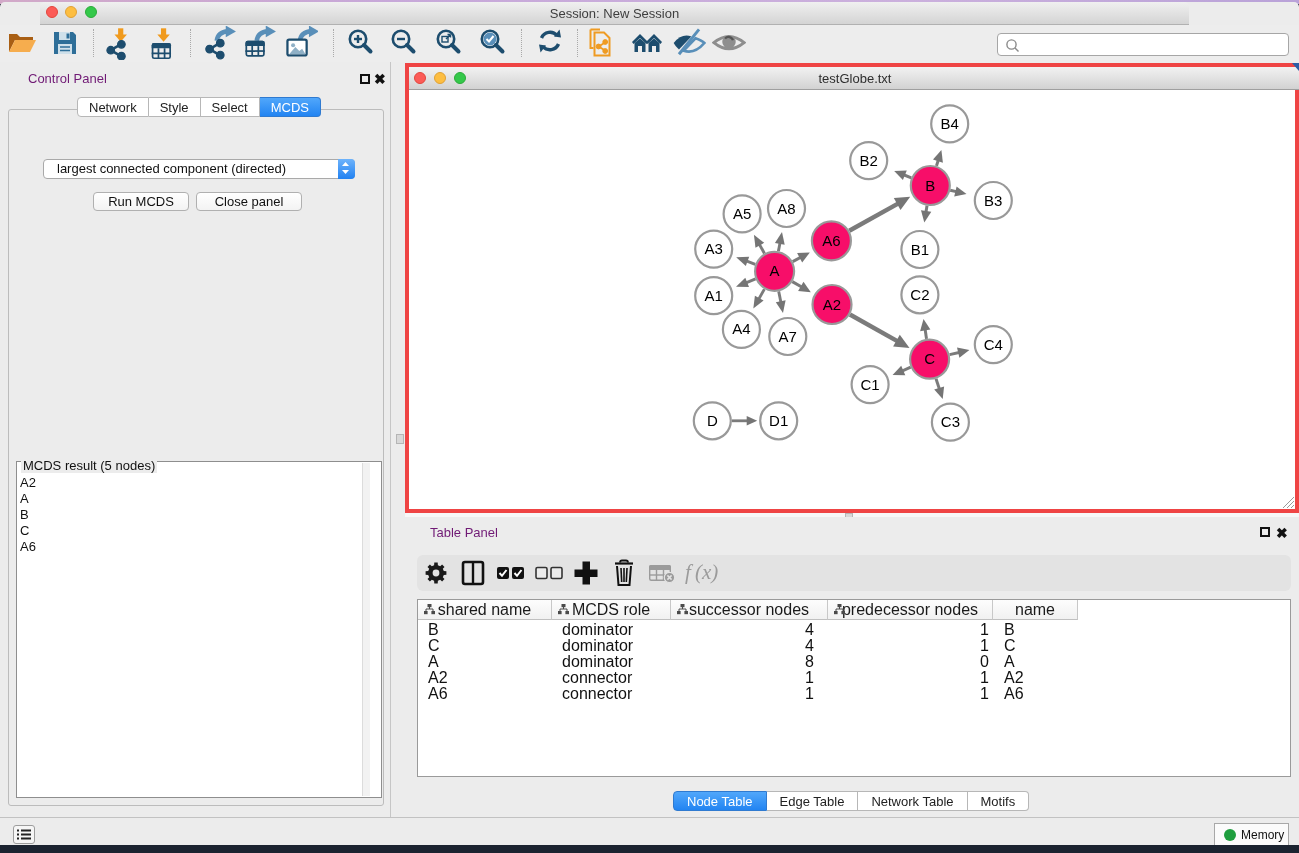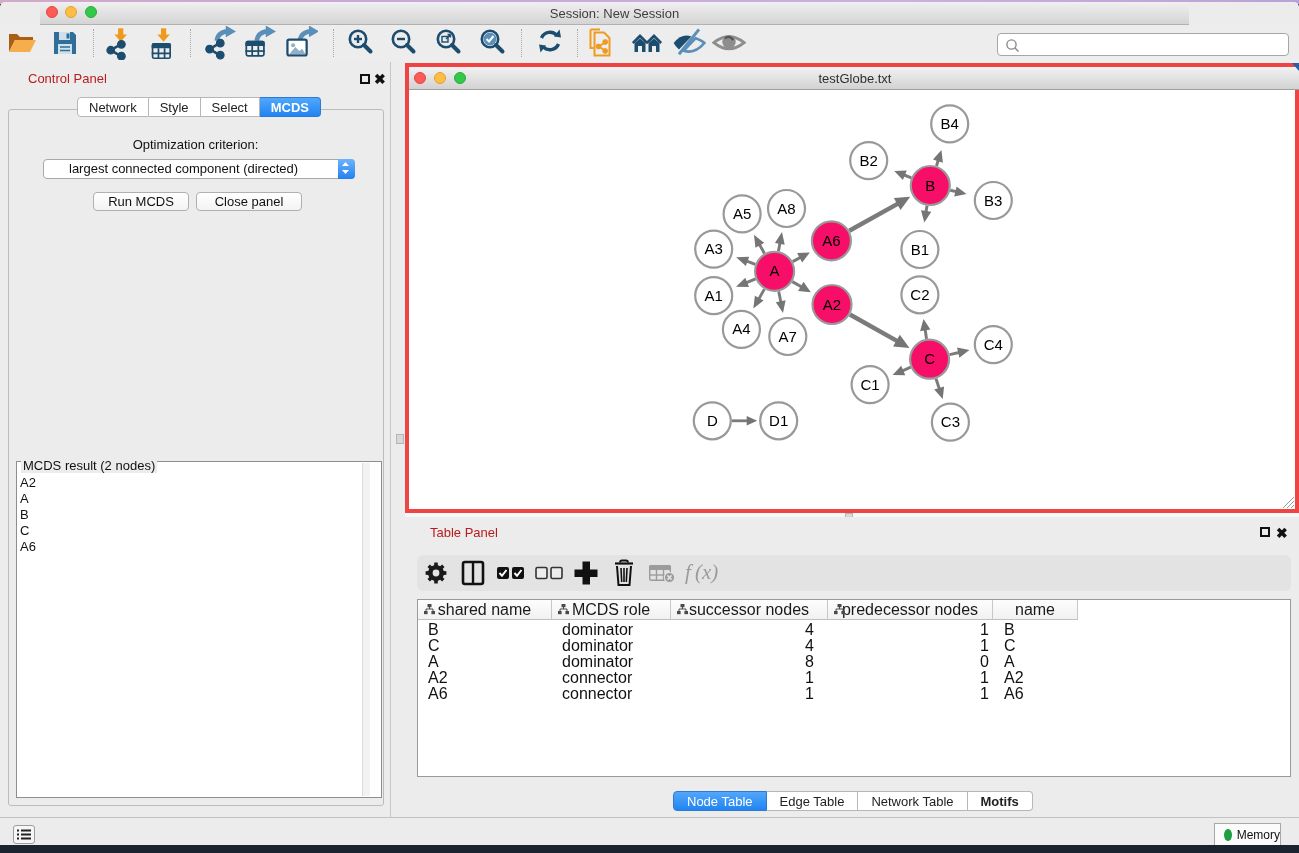--- a/index.html
+++ b/index.html
@@ -14,30 +14,30 @@
 .tl { position:absolute; border-radius:50%; width:12px; height:12px; top:5px; }
 .tl.r { background:#fc5b57; border:1px solid #e2463d; }
 .tl.y { background:#fdbe41; border:1px solid #e0a135; }
 .tl.g { background:#34c84a; border:1px solid #2bab39; }
 
 #toolbar { left:0; top:23px; width:1299px; height:37px; background:#ededed; }
 .tbsep { position:absolute; top:4px; height:28px; width:0; border-left:1px dotted #a9a9a9; }
 #searchbox { left:997px; top:8px; width:292px; height:23px; background:#fff; border:1px solid #a6a6a6; border-radius:4px; }
 
 #cpanel { left:0; top:60px; width:391px; height:755px; background:#ececec; border-right:1px solid #c6c6c6; }
-.paneltitle { font-size:13px; color:#b91c1c; }
+.paneltitle { font-size:13px; color:#701a75; }
 .winbtns { position:absolute; font-size:12px; color:#111; }
 .tabs { position:absolute; display:flex; font-size:13px; }
 .tab { background:#fff; border:1px solid #b7b7b7; border-left:none; padding:0 11px; height:20px; line-height:19px; color:#222; }
 .tab.first { border-left:1px solid #b7b7b7; border-radius:4px 0 0 4px; }
-.tab.last { border-radius:0 4px 4px 0;font-weight:bold; }
+.tab.last { border-radius:0 4px 4px 0; }
 .tab.sel { background:linear-gradient(#51a7fb,#2284f2); color:#fff; border-color:#2f7ad0; }
 #cp-box { left:8px; top:47px; width:376px; height:697px; border:1px solid #bcbcbc; border-radius:3px; background:#ececec; }
 #optlabel { left:0; top:75px; width:391px; text-align:center; font-size:13px; color:#111; }
-#dropdown { left:43px; top:97px; width:312px; height:20px; background:#fff; border:1px solid #a9a9a9; border-radius:4px; font-size:13px; color:#111; line-height:18px; padding-left:25px; }
+#dropdown { left:43px; top:97px; width:312px; height:20px; background:#fff; border:1px solid #a9a9a9; border-radius:4px; font-size:13px; color:#111; line-height:18px; padding-left:13px; }
 #dd-step { right:-1px; top:-1px; width:17px; height:20px; border-radius:0 4px 4px 0; background:linear-gradient(#6eb3fb,#2181f1); }
 .btn { position:absolute; background:linear-gradient(#ffffff,#f3f3f3); border:1px solid #b0b0b0; border-radius:4px; font-size:13px; color:#111; text-align:center; }
 
 #mcdsbox { left:16px; top:399px; width:366px; height:337px; background:#fff; border:1px solid #8e8e8e; }
 #mcdslegend { left:21px; top:396px; background:#ececec; padding:0 2px; font-size:13px; color:#111; }
 #mcdslist { left:20px; top:413px; font-size:13px; color:#111; line-height:16px; }
 #mcds-sb { left:362px; top:401px; width:8px; height:333px; background:#f2f2f2; border-left:1px solid #dcdcdc; }
 
 #netwin { left:405px; top:61px; width:894px; height:450px; background:#fff; border:4px solid #ef4444; }
 #nettitle { left:0; top:0; width:892px; height:23px; background:linear-gradient(#f2f2f2,#d2d2d2); border-bottom:1px solid #9f9f9f; }
@@ -49,21 +49,21 @@
 #tpanel { left:392px; top:515px; width:907px; height:300px; background:#ececec; }
 #ttoolbar { left:25px; top:38px; width:874px; height:36px; background:#e3e3e3; border-radius:6px; }
 #ttable { left:25px; top:82px; width:874px; height:178px; background:#fff; border:1px solid #9a9a9a; font-size:16px; }
 .th { position:absolute; top:0; height:20px; background:linear-gradient(#fdfdfd,#f1f1f1); border-right:1px solid #c8c8c8; border-bottom:1px solid #c0c0c0; color:#1a1a1a; text-align:center; line-height:20px; }
 
 #bottomtabs { left:281px; top:274px; display:flex; font-size:13px; }
 #bottomtabs .tab { padding:0 13px; }
 
 #statusbar { left:0; top:815px; width:1299px; height:28px; background:#ececec; border-top:1px solid #c2c2c2; }
 #listbtn { left:13px; top:7px; width:22px; height:19px; border:1px solid #9d9d9d; border-radius:3px; background:#f6f6f6; }
-#membtn { left:1214px; top:5px; width:67px; height:23px; background:#fbfbfb; border:1px solid #a8a8a8; font-size:12px; color:#111; }
+#membtn { left:1214px; top:5px; width:75px; height:23px; background:#fbfbfb; border:1px solid #a8a8a8; font-size:12px; color:#111; }
 svg { display:block; }
 #toolbar > svg { margin-top:-1px; }
 svg text { font-family:"Liberation Sans", sans-serif; }
 </style>
 </head>
 <body>
 <div class="abs" id="wallpaper-top"></div>
 <div class="abs" id="appwin">
   <div class="abs" id="titlebar">
     <div class="tl r" style="left:6px;top:4px;"></div>
@@ -244,34 +244,33 @@
     <div class="paneltitle abs" style="left:28px; top:9px;">Control Panel</div>
     <div class="winbtns" style="left:360px; top:12px; width:10px; height:10px; border:2px solid #111;"></div>
     <div class="winbtns" style="left:374px; top:9px; font-size:14px; font-weight:bold;">✖</div>
     <div class="abs" id="cp-box"></div>
     <div class="tabs" style="left:77px; top:35px;">
       <div class="tab first">Network</div>
       <div class="tab">Style</div>
       <div class="tab">Select</div>
       <div class="tab sel last">MCDS</div>
     </div>
-    <div class="abs" id="optlabel">Optimization criterion:</div>
     <div class="abs" id="dropdown">largest connected component (directed)
       <div class="abs" id="dd-step">
         <svg width="15" height="18" viewBox="0 0 15 18">
             <path d="M7.5 3 L11 7 H4 Z" fill="#fff"></path>
             <path d="M7.5 15 L11 11 H4 Z" fill="#fff"></path>
           </svg>
       </div>
     </div>
     <div class="btn" style="left:93px; top:130px; width:96px; height:19px; line-height:18px;">Run MCDS</div>
     <div class="btn" style="left:196px; top:130px; width:106px; height:19px; line-height:18px;">Close panel</div>
     <div class="abs" id="mcdsbox"></div>
     <div class="abs" id="mcds-sb"></div>
-    <div class="abs" id="mcdslegend">MCDS result (2 nodes)</div>
+    <div class="abs" id="mcdslegend">MCDS result (5 nodes)</div>
     <div class="abs" id="mcdslist">A2<br>A<br>B<br>C<br>A6</div>
   </div>
 
   <div class="abs" id="netwin">
     <div class="abs" id="nettitle">
       <div class="tl r" style="left:5px; top:5px;"></div>
       <div class="tl y" style="left:25px; top:5px;"></div>
       <div class="tl g" style="left:45px; top:5px;"></div>
       <div class="title">testGlobe.txt</div>
     </div>

